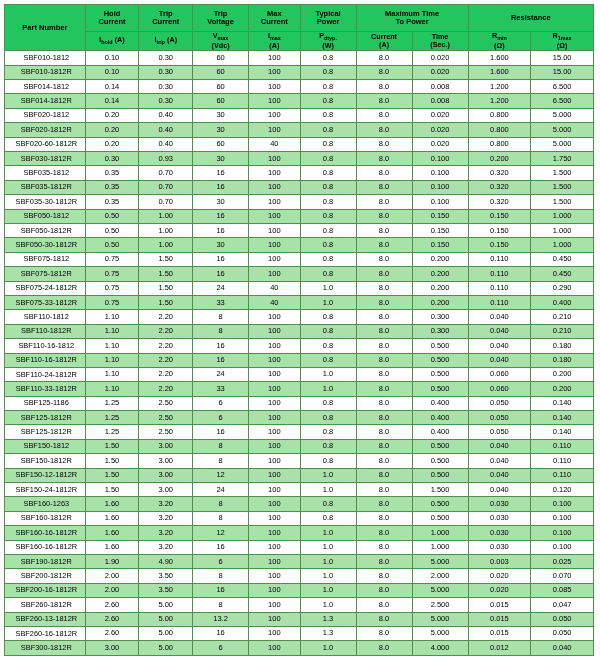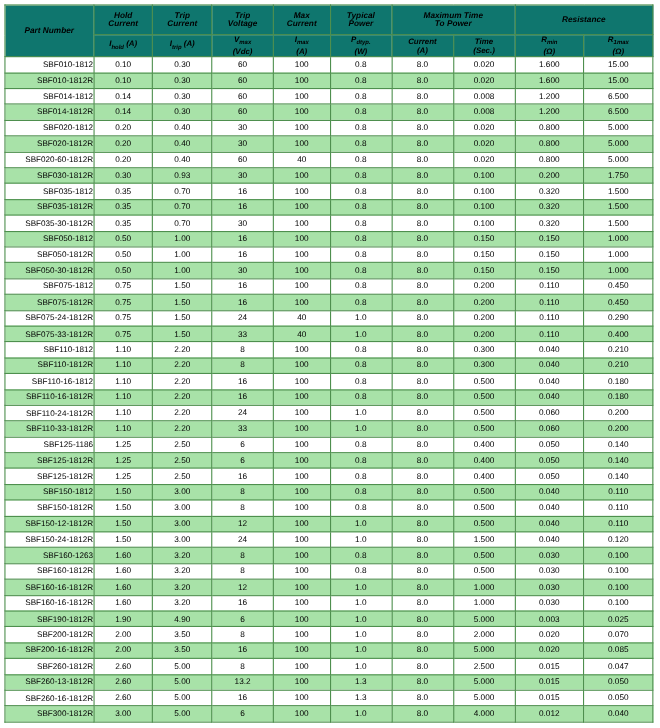--- a/index.html
+++ b/index.html
@@ -29,44 +29,43 @@
   table.spec th, table.spec td {
     border: 1px solid #4e8f4e;
     padding: 0;
     font-size: 7.5px;
     line-height: 1.1;
     text-align: center;
     vertical-align: middle;
     color: #000000;
   }
   thead th {
-    background: #0f766e;
+    background: #22c55e;
     font-weight: bold;
     font-size: 7.6px;
     padding: 2px 1px;
-    font-style: italic;
   }
   thead tr.grp th {
     height: 26px;
   }
   thead tr.units th {
     height: 16px;
     font-weight: bold;
     font-size: 7.2px;
   }
   .sub {
     font-size: 5.4px;
     vertical-align: sub;
   }
   tbody td {
     height: 13.4px;
     padding: 0 2px;
   }
   tbody td.pn {
-    text-align: right;
+    text-align: center;
     padding-left: 3px;
     font-size: 7.4px;
   }
   tbody tr.odd td {
     background: #ffffff;
   }
   tbody tr.even td {
     background: #a8e2a8;
   }
   col.c0 { width: 72px; }

